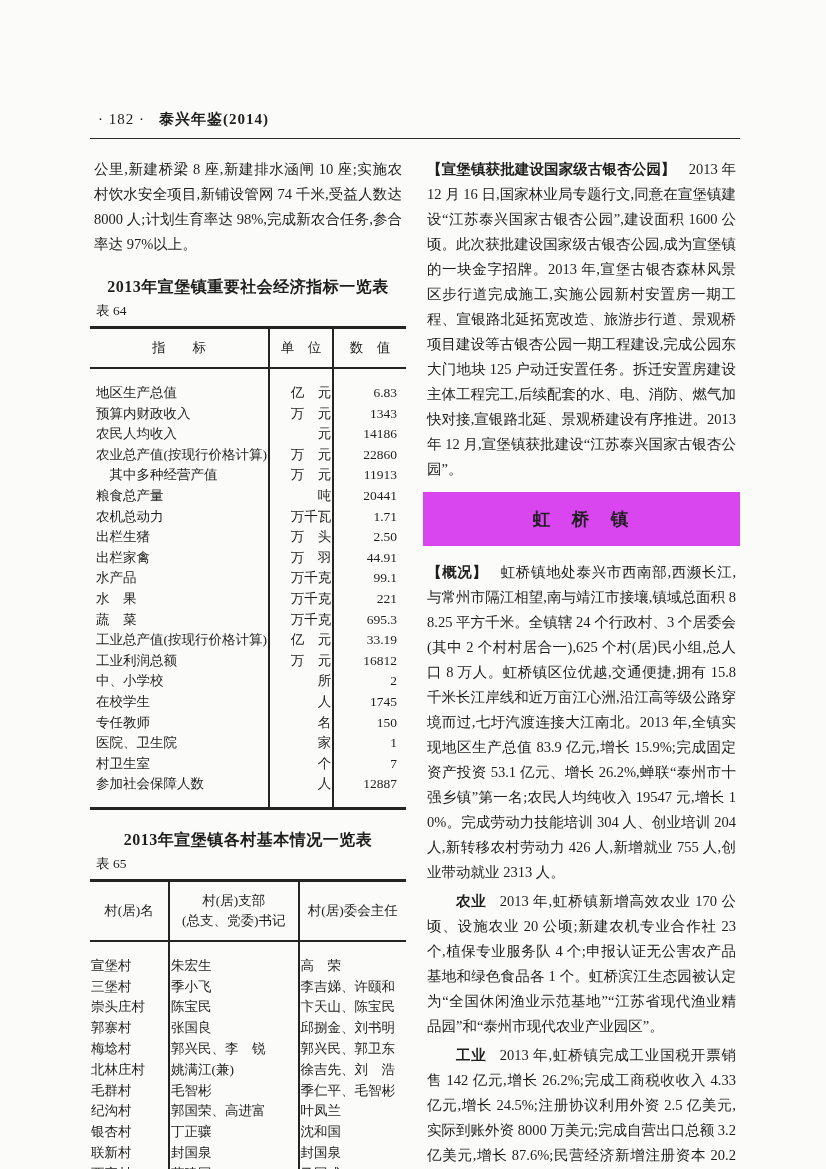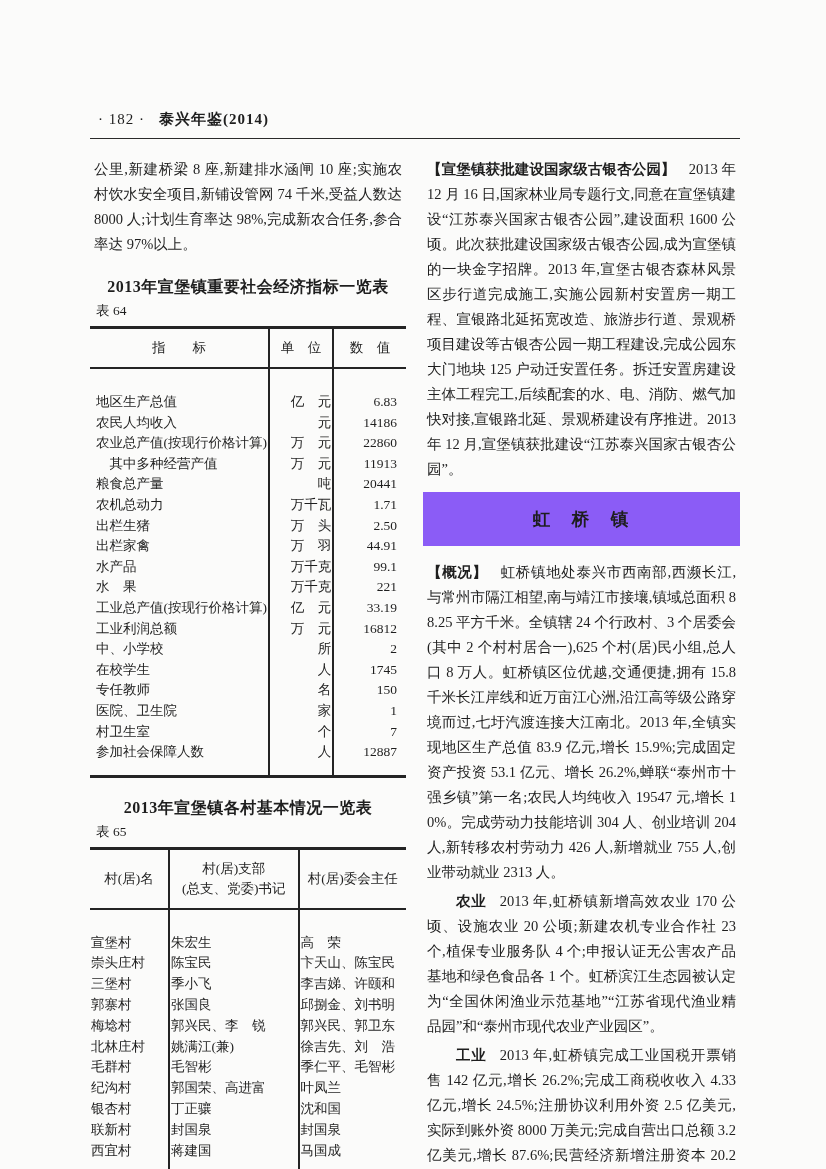--- a/index.html
+++ b/index.html
@@ -68,33 +68,33 @@
     border-bottom:2.5px solid #242424;
     padding:9px 2px;
     white-space:pre-line;
     line-height:20px;
     text-align:center;
   }
   table.datatable th:nth-child(n+2),
   table.datatable td:nth-child(n+2){
     border-left:2.5px solid #242424;
   }
-  table.datatable tbody tr:first-child td{padding-top:24px;}
+  table.datatable tbody tr:first-child td{padding-top:15px;}
   table.datatable tbody tr:last-child td{padding-bottom:13px;}
   
   .t64 td{height:18.6px;line-height:18.6px;white-space:pre;}
   .t64 td.c0{text-align:left;padding-left:6px;}
   .t64 td.c1{text-align:right;}
   .t64 td.c2{text-align:right;padding-right:9px;}
   
   .t65 td{height:18.8px;line-height:18.8px;text-align:left;white-space:pre;}
   
   .section-box{
     margin:10px 0 14px 0;
-    background:#8b5cf6;
+    background:#d946ef;
     height:54px;
     line-height:54px;
     text-align:center;
     font-size:17.5px;
     font-weight:bold;
     letter-spacing:2px;
   }
 </style>
 </head>
 <body>
@@ -128,20 +128,25 @@
             <th>数　值</th>
           </tr>
         </thead>
         <tbody>
             <tr>
               <td class="c0">地区生产总值</td>
               <td class="c1">亿　元</td>
               <td class="c2">6.83</td>
             </tr>
             <tr>
+              <td class="c0">预算内财政收入</td>
+              <td class="c1">万　元</td>
+              <td class="c2">1343</td>
+            </tr>
+            <tr>
               <td class="c0">农民人均收入</td>
               <td class="c1">元</td>
               <td class="c2">14186</td>
             </tr>
             <tr>
               <td class="c0">农业总产值(按现行价格计算)</td>
               <td class="c1">万　元</td>
               <td class="c2">22860</td>
             </tr>
             <tr>
@@ -171,20 +176,25 @@
             </tr>
             <tr>
               <td class="c0">水产品</td>
               <td class="c1">万千克</td>
               <td class="c2">99.1</td>
             </tr>
             <tr>
               <td class="c0">水　果</td>
               <td class="c1">万千克</td>
               <td class="c2">221</td>
+            </tr>
+            <tr>
+              <td class="c0">蔬　菜</td>
+              <td class="c1">万千克</td>
+              <td class="c2">695.3</td>
             </tr>
             <tr>
               <td class="c0">工业总产值(按现行价格计算)</td>
               <td class="c1">亿　元</td>
               <td class="c2">33.19</td>
             </tr>
             <tr>
               <td class="c0">工业利润总额</td>
               <td class="c1">万　元</td>
               <td class="c2">16812</td>
@@ -239,30 +249,30 @@
             <th>村(居)委会主任</th>
           </tr>
         </thead>
         <tbody>
             <tr>
               <td class="c0">宣堡村</td>
               <td class="c1">朱宏生</td>
               <td class="c2">高　荣</td>
             </tr>
             <tr>
+              <td class="c0">三堡村</td>
+              <td class="c1">季小飞</td>
+              <td class="c2">李吉娣、许颐和</td>
+            </tr>
+            <tr>
               <td class="c0">崇头庄村</td>
               <td class="c1">陈宝民</td>
               <td class="c2">卞天山、陈宝民</td>
             </tr>
             <tr>
-              <td class="c0">三堡村</td>
-              <td class="c1">季小飞</td>
-              <td class="c2">李吉娣、许颐和</td>
-            </tr>
-            <tr>
               <td class="c0">郭寨村</td>
               <td class="c1">张国良</td>
               <td class="c2">邱捌金、刘书明</td>
             </tr>
             <tr>
               <td class="c0">梅埝村</td>
               <td class="c1">郭兴民、李　锐</td>
               <td class="c2">郭兴民、郭卫东</td>
             </tr>
             <tr>

